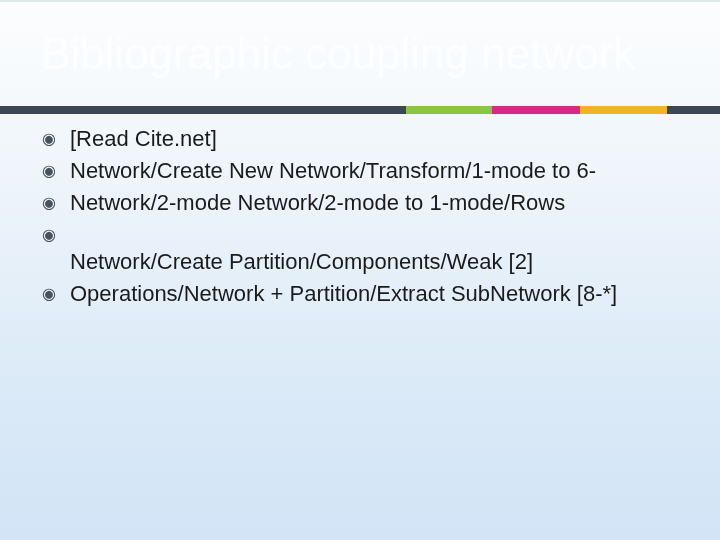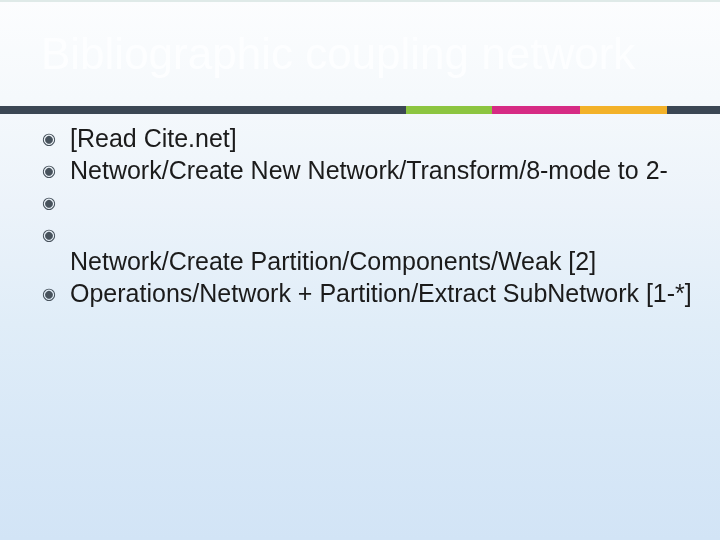--- a/index.html
+++ b/index.html
@@ -64,21 +64,21 @@
     margin-bottom: 1px;
   }
   .bullet-icon {
     flex: 0 0 28px;
     width: 28px;
     font-size: 16px;
     line-height: 31px;
     text-align: left;
   }
   .bullet-text {
-    font-size: 25px;
+    font-size: 22px;
     line-height: 31px;
     letter-spacing: 0;
   }
   .bullet-line { display: block; white-space: nowrap; }
 </style>
 </head>
 <body>
 
 <div class="slide">
 
@@ -99,36 +99,39 @@
     <div class="bullet-row">
       <span class="bullet-icon" style="color: rgb(71, 82, 92);">◉</span>
       <span class="bullet-text" style="color: rgb(27, 27, 27);">
         <span class="bullet-line">[Read Cite.net]</span>
       </span>
     </div>
 
     <div class="bullet-row">
       <span class="bullet-icon" style="color: rgb(71, 82, 92);">◉</span>
       <span class="bullet-text" style="color: rgb(27, 27, 27);">
-        <span class="bullet-line">Network/Create New Network/Transform/8-mode to 2-</span>
+        <span class="bullet-line">Network/Create New Network/Transform/1-mode to 6-</span>
       </span>
     </div>
 
     <div class="bullet-row">
       <span class="bullet-icon" style="color: rgb(71, 82, 92);">◉</span>
+      <span class="bullet-text" style="color: rgb(27, 27, 27);">
+        <span class="bullet-line">Network/2-mode Network/2-mode to 1-mode/Rows</span>
+      </span>
     </div>
 
     <div class="bullet-row">
       <span class="bullet-icon" style="color: rgb(71, 82, 92);">◉</span>
       <span class="bullet-text" style="color: rgb(27, 27, 27); margin-top: 27px;">
         <span class="bullet-line">Network/Create Partition/Components/Weak [2]</span>
       </span>
     </div>
 
     <div class="bullet-row">
       <span class="bullet-icon" style="color: rgb(71, 82, 92);">◉</span>
       <span class="bullet-text" style="color: rgb(27, 27, 27);">
-        <span class="bullet-line">Operations/Network + Partition/Extract SubNetwork [1-*]</span>
+        <span class="bullet-line">Operations/Network + Partition/Extract SubNetwork [8-*]</span>
       </span>
     </div>
 
   </div>
 </div>
 
 </body></html>

